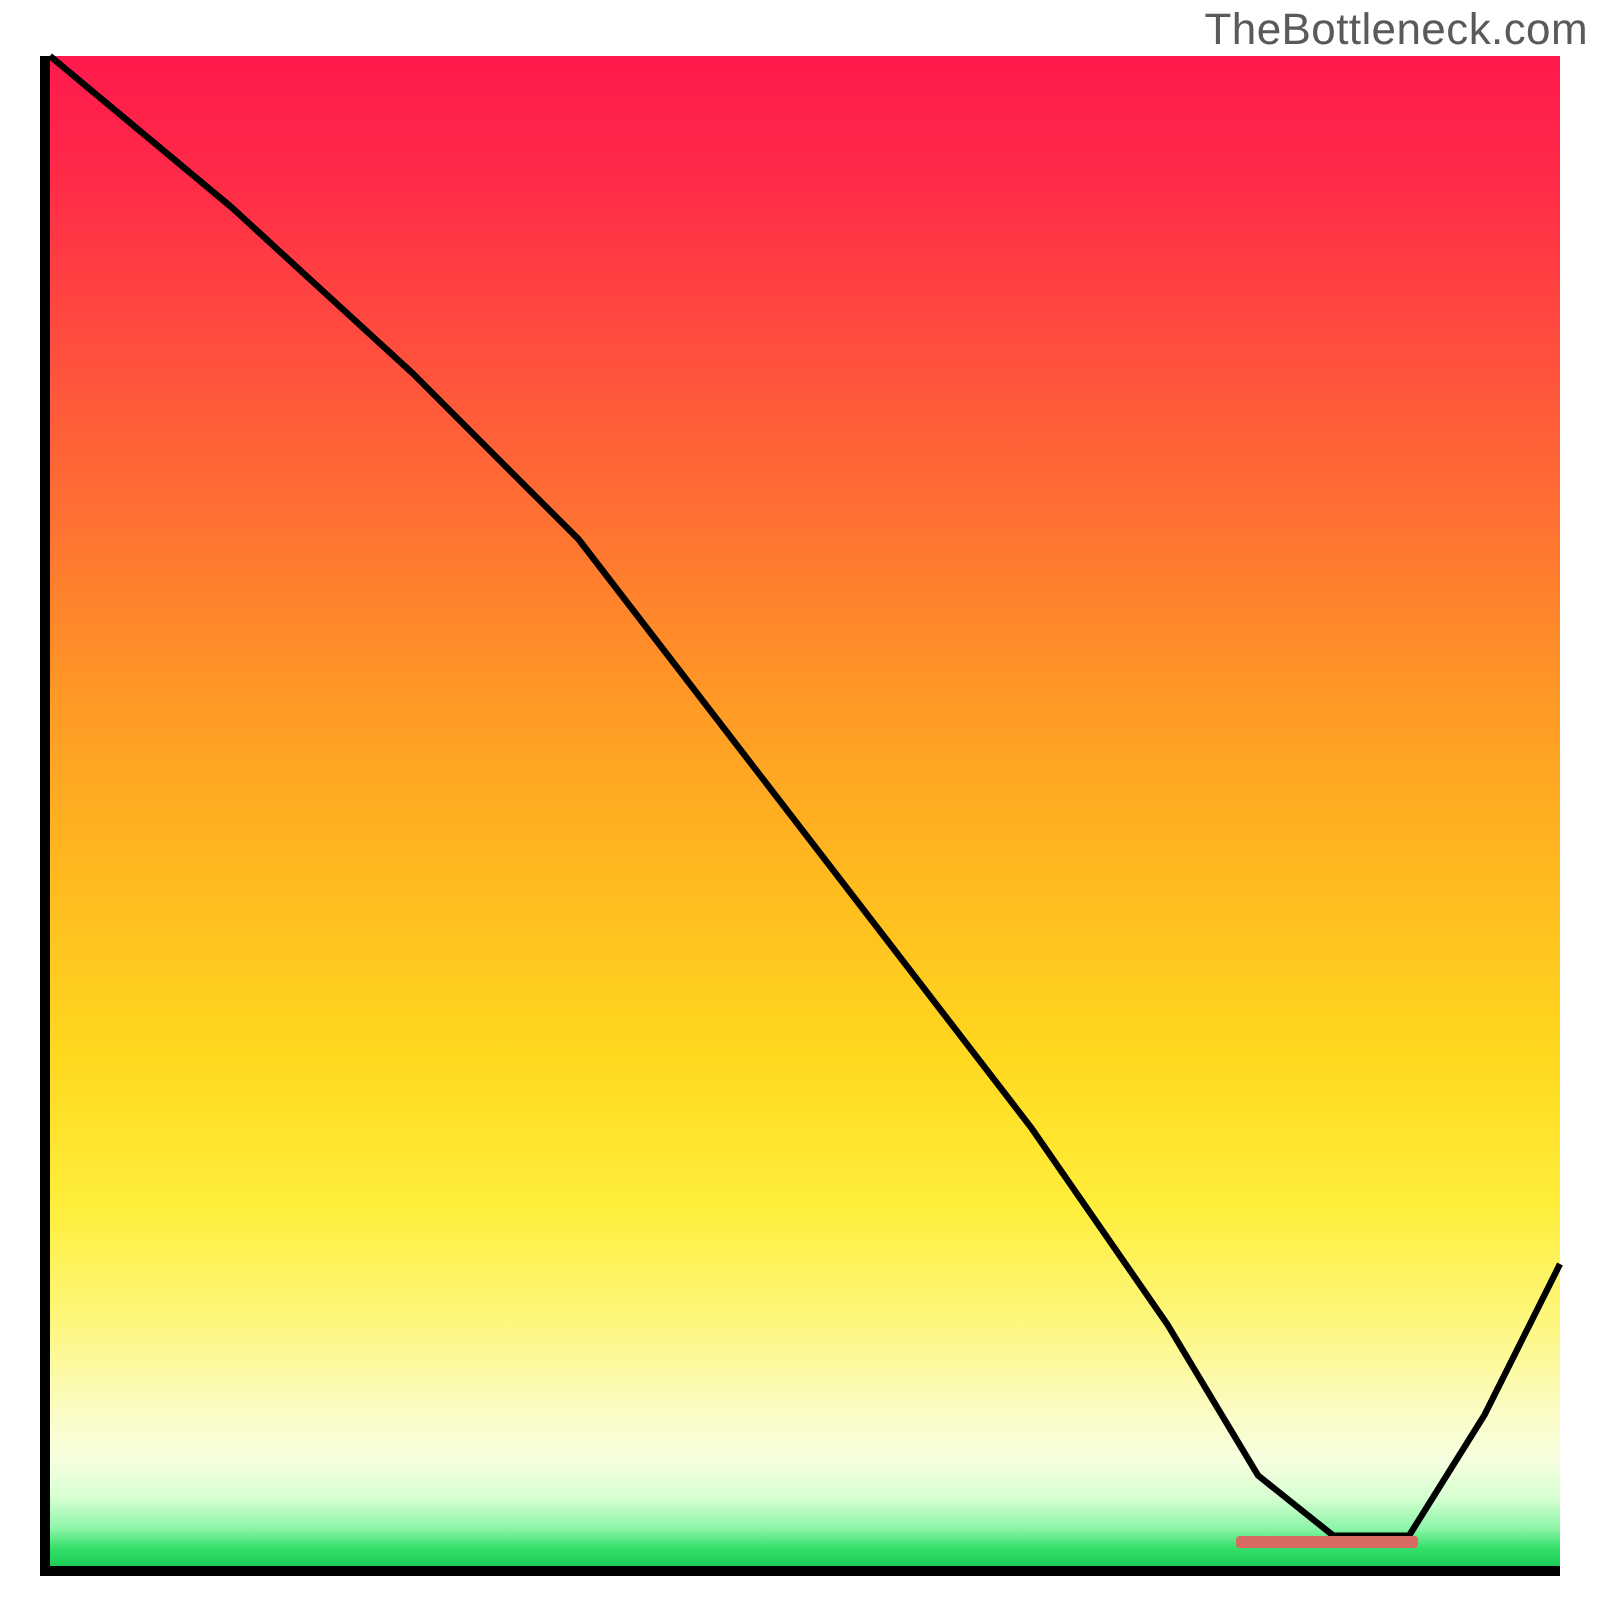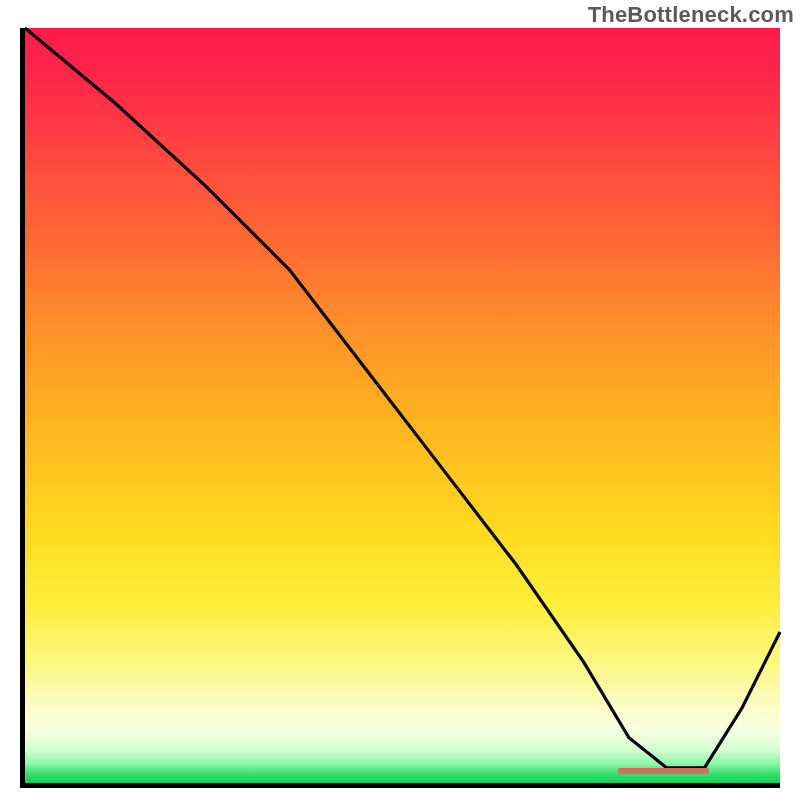--- a/index.html
+++ b/index.html
@@ -13,21 +13,21 @@
   .container {
     position: relative;
     width: 800px;
     height: 800px;
   }
   .watermark {
     position: absolute;
     top: 2px;
     right: 6px;
     font-size: 22px;
-    font-weight: 700;
+    font-weight: 400;
     color: #5a5a5a;
     letter-spacing: 0.2px;
   }
   .plot-frame {
     position: absolute;
     left: 20px;
     top: 28px;
     width: 760px;
     height: 760px;
     box-sizing: border-box;

